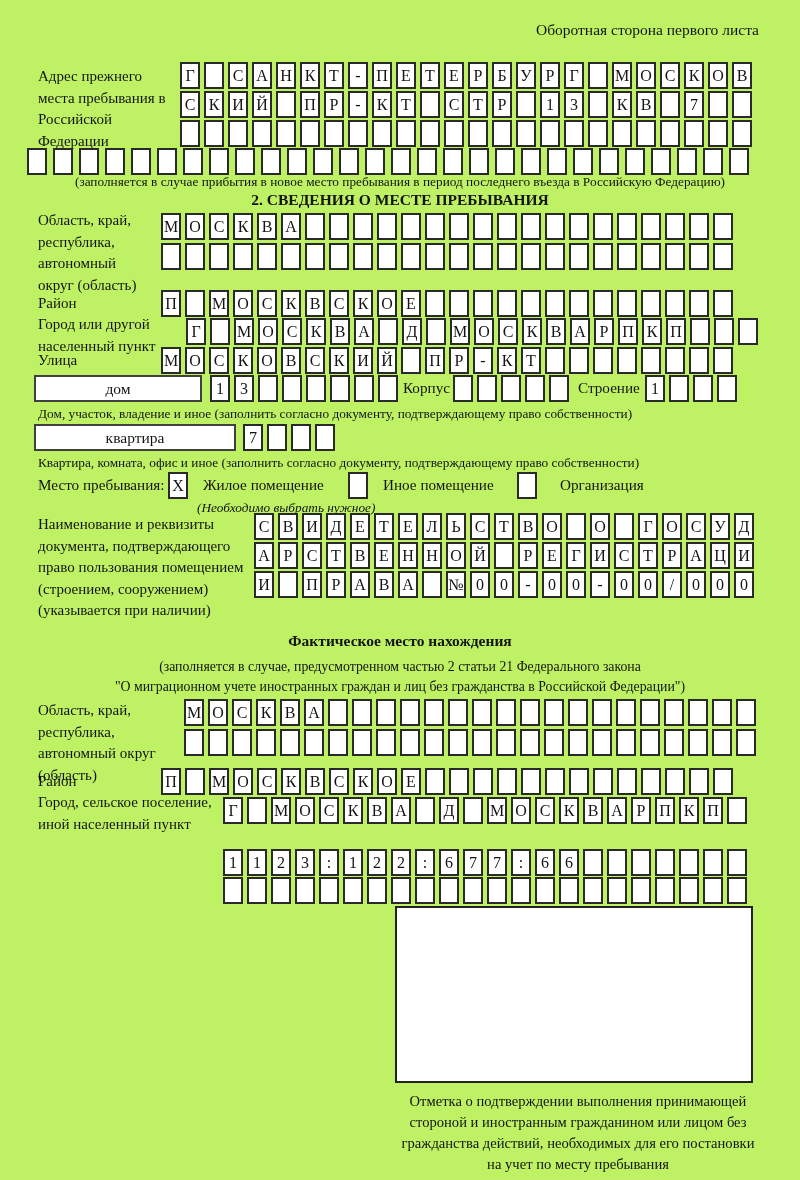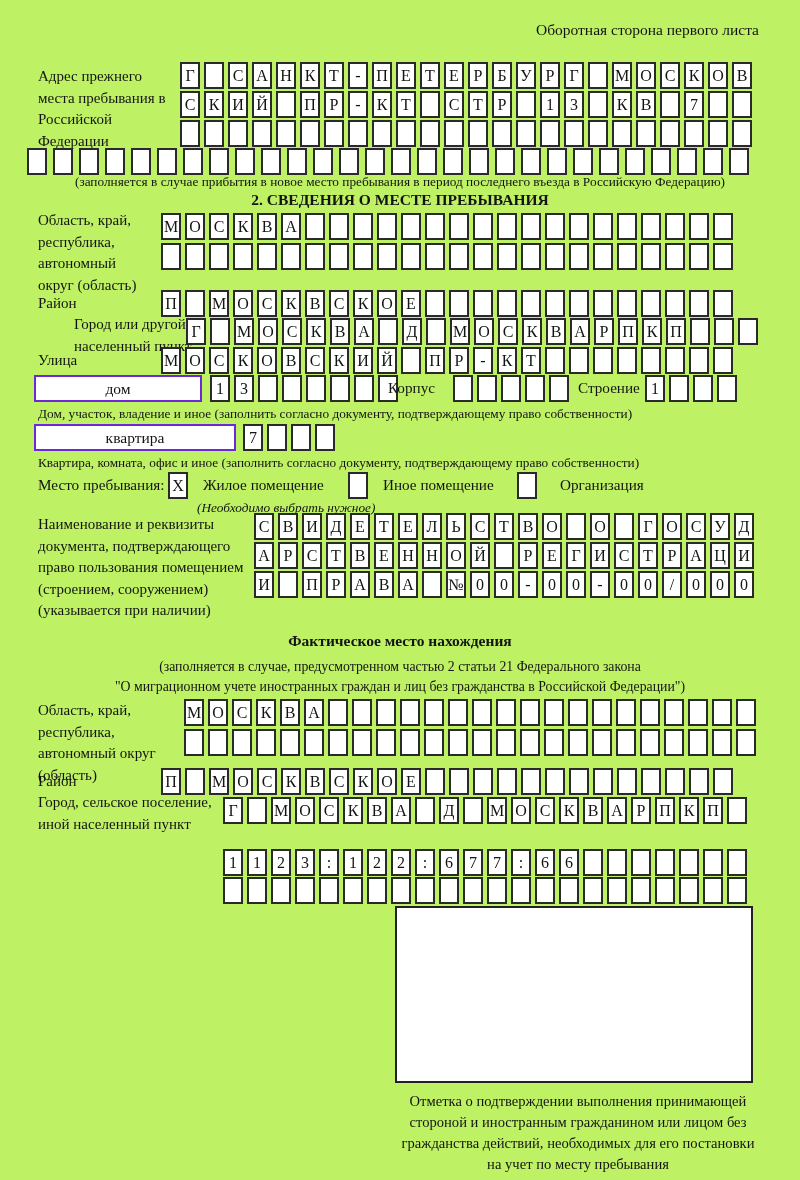--- a/index.html
+++ b/index.html
@@ -14,21 +14,21 @@
   .title { font-weight:bold; font-size:15.5px; }
   .center { left:0; width:800px; text-align:center; }
   .boxrow { position:absolute; display:flex; gap:4px; }
   .boxrow.gap6 { gap:6px; }
   .box {
     box-sizing:border-box; flex:0 0 auto; width:20px; height:27px;
     border:2px solid #2a2a2a; display:flex; align-items:center; justify-content:center;
     font-size:16px; line-height:1; background:#fff;
   }
   .wide-box {
-    position:absolute; box-sizing:border-box; height:27px; border:2px solid #6d28d9;
+    position:absolute; box-sizing:border-box; height:27px; border:2px solid #404040;
     display:flex; align-items:center; justify-content:center; font-size:15.5px; background:#fff;
   }
   .inline-label { position:absolute; font-size:15.2px; white-space:nowrap; }
   .stamp-box { position:absolute; box-sizing:border-box; border:2px solid #222; background:#fff; }
   .stamp-note { position:absolute; text-align:center; font-size:14.6px; line-height:21px; }
 </style>
 </head>
 <body>
 
 <div class="page">
@@ -223,21 +223,21 @@
       <span class="box"></span>
       <span class="box"></span>
       <span class="box"></span>
       <span class="box"></span>
       <span class="box"></span>
       <span class="box"></span>
       <span class="box"></span>
       <span class="box"></span>
     </div>
 
-  <div class="abs label" style="left:38px; top:314px; width:150px;margin-left:36px;">Город или другой населенный пункт</div>
+  <div class="abs label" style="left:38px; top:314px; width:150px;">Город или другой населенный пункт</div>
   <div class="boxrow" style="left:186px; top:318px;">
       <span class="box">Г</span>
       <span class="box"></span>
       <span class="box">М</span>
       <span class="box">О</span>
       <span class="box">С</span>
       <span class="box">К</span>
       <span class="box">В</span>
       <span class="box">А</span>
       <span class="box"></span>
@@ -290,21 +290,21 @@
   <div class="boxrow" style="left:210px; top:375px;">
       <span class="box">1</span>
       <span class="box">3</span>
       <span class="box"></span>
       <span class="box"></span>
       <span class="box"></span>
       <span class="box"></span>
       <span class="box"></span>
       <span class="box"></span>
     </div>
-  <div class="inline-label" style="left:388px; top:379px;">Корпус</div>
+  <div class="inline-label" style="left:403px; top:379px;">Корпус</div>
   <div class="boxrow" style="left:453px; top:375px;">
       <span class="box"></span>
       <span class="box"></span>
       <span class="box"></span>
       <span class="box"></span>
       <span class="box"></span>
     </div>
   <div class="inline-label" style="left:578px; top:379px;">Строение</div>
   <div class="boxrow" style="left:645px; top:375px;">
       <span class="box">1</span>

